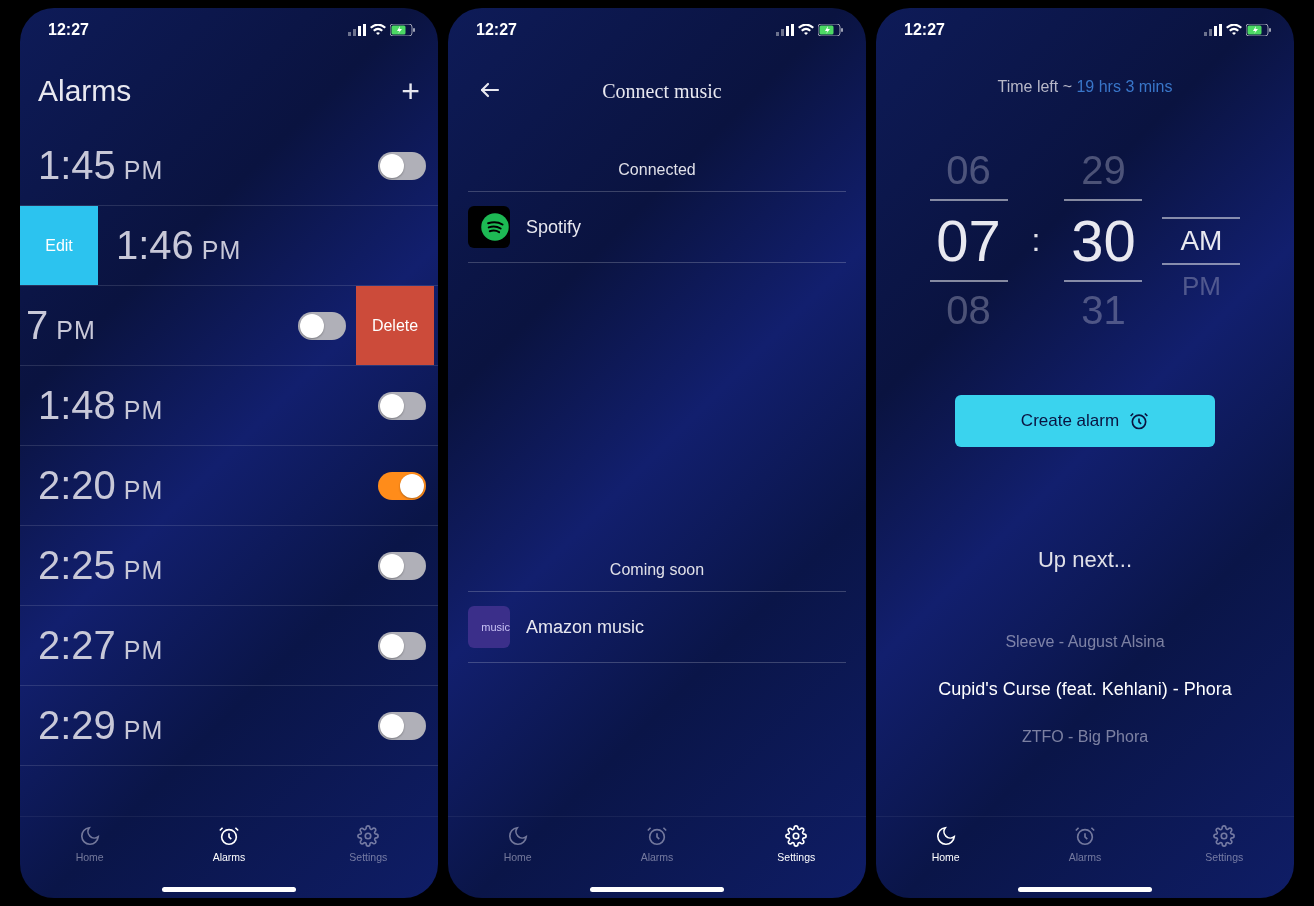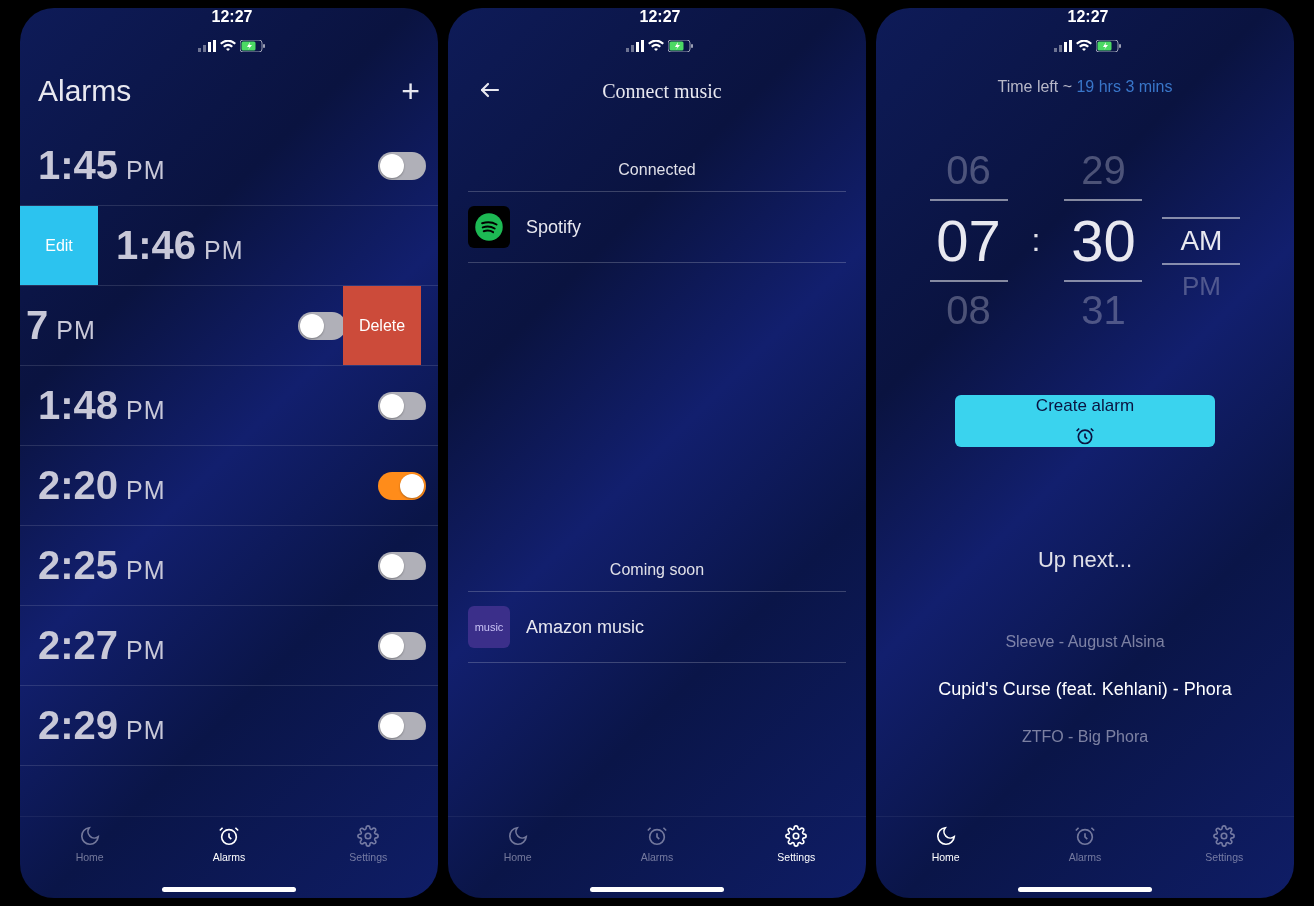--- a/index.html
+++ b/index.html
@@ -22,21 +22,20 @@
     position: relative;
     color: #fff;
   }
   .status-bar {
     height: 44px;
     display: flex;
     align-items: center;
     padding: 0 22px 0 28px;
     font-size: 16px;
     font-weight: 600;
-    flex-direction: column;
   }
   .status-time { flex: 1; }
   .status-icons { display: flex; gap: 4px; align-items: center; }
   .status-icons svg { display: block; }
   .content { flex: 1; overflow: hidden; position: relative; }
   .home-indicator {
     position: absolute;
     bottom: 6px;
     left: 50%;
     transform: translateX(-50%);
@@ -76,21 +75,21 @@
   .alarm-list { }
   .alarm-row {
     display: flex;
     align-items: center;
     padding: 16px 12px 16px 18px;
     border-bottom: 0.5px solid rgba(255,255,255,0.12);
     position: relative;
     min-height: 80px;
   }
   .alarm-time { flex: 1; display: flex; align-items: baseline; gap: 8px; }
-  .alarm-time .hr { font-size: 40px; font-weight: 700; color: #c8c8d8; }
+  .alarm-time .hr { font-size: 40px; font-weight: 400; color: #c8c8d8; }
   .alarm-time .ampm { font-size: 25px; font-weight: 400; color: #c8c8d8; letter-spacing: 1px; }
   .toggle {
     width: 48px;
     height: 28px;
     border-radius: 14px;
     background: #b0b0b8;
     position: relative;
     flex-shrink: 0;
   }
   .toggle::after {
@@ -114,21 +113,21 @@
     width: 78px;
     background: #2cc3ef;
     display: flex;
     align-items: center;
     justify-content: center;
     font-size: 16px;
   }
   .row-edit ~ .alarm-time { margin-left: 78px; }
   .row-delete {
     position: absolute;
-    right: 17px;
+    right: 4px;
     top: 0;
     bottom: 0;
     width: 78px;
     background: #cc4b3a;
     display: flex;
     align-items: center;
     justify-content: center;
     font-size: 16px;
   }
   .row3 { padding-left: 6px; }
@@ -160,21 +159,21 @@
     padding: 14px 0;
     margin: 0 20px;
     border-bottom: 0.5px solid rgba(255,255,255,0.2);
   }
   .music-icon {
     width: 42px;
     height: 42px;
     border-radius: 6px;
     display: flex;
     align-items: center;
-    justify-content: center;
+    justify-content: flex-end;
     flex-shrink: 0;
   }
   .music-label { font-size: 18px; color: #e8e8f0; }
   .spotify-bg { background: #000; }
   .apple-bg { background: linear-gradient(135deg, #b83d7a, #d14a6e); }
   .amazon-bg { background: #3b2f8a; color:#c9c2f5; font-size:11px; font-weight:500; }
   .coming-section { margin-top: 260px; }
 
   
   .time-left {
@@ -213,21 +212,20 @@
     height: 52px;
     background: #3ad3ee;
     color: #0a1340;
     border-radius: 6px;
     display: flex;
     align-items: center;
     justify-content: center;
     gap: 10px;
     font-size: 17px;
     font-weight: 500;
-    flex-direction: column;
   }
   .upnext-label {
     text-align: center;
     font-size: 22px;
     color: #e0e0e8;
     margin-top: 100px;
   }
   .track-list { margin-top: 46px; text-align: center; }
   .track { font-size: 17px; padding: 14px 0; }
   .track.dim { color: rgba(200,200,220,0.6); font-size: 16px; }

